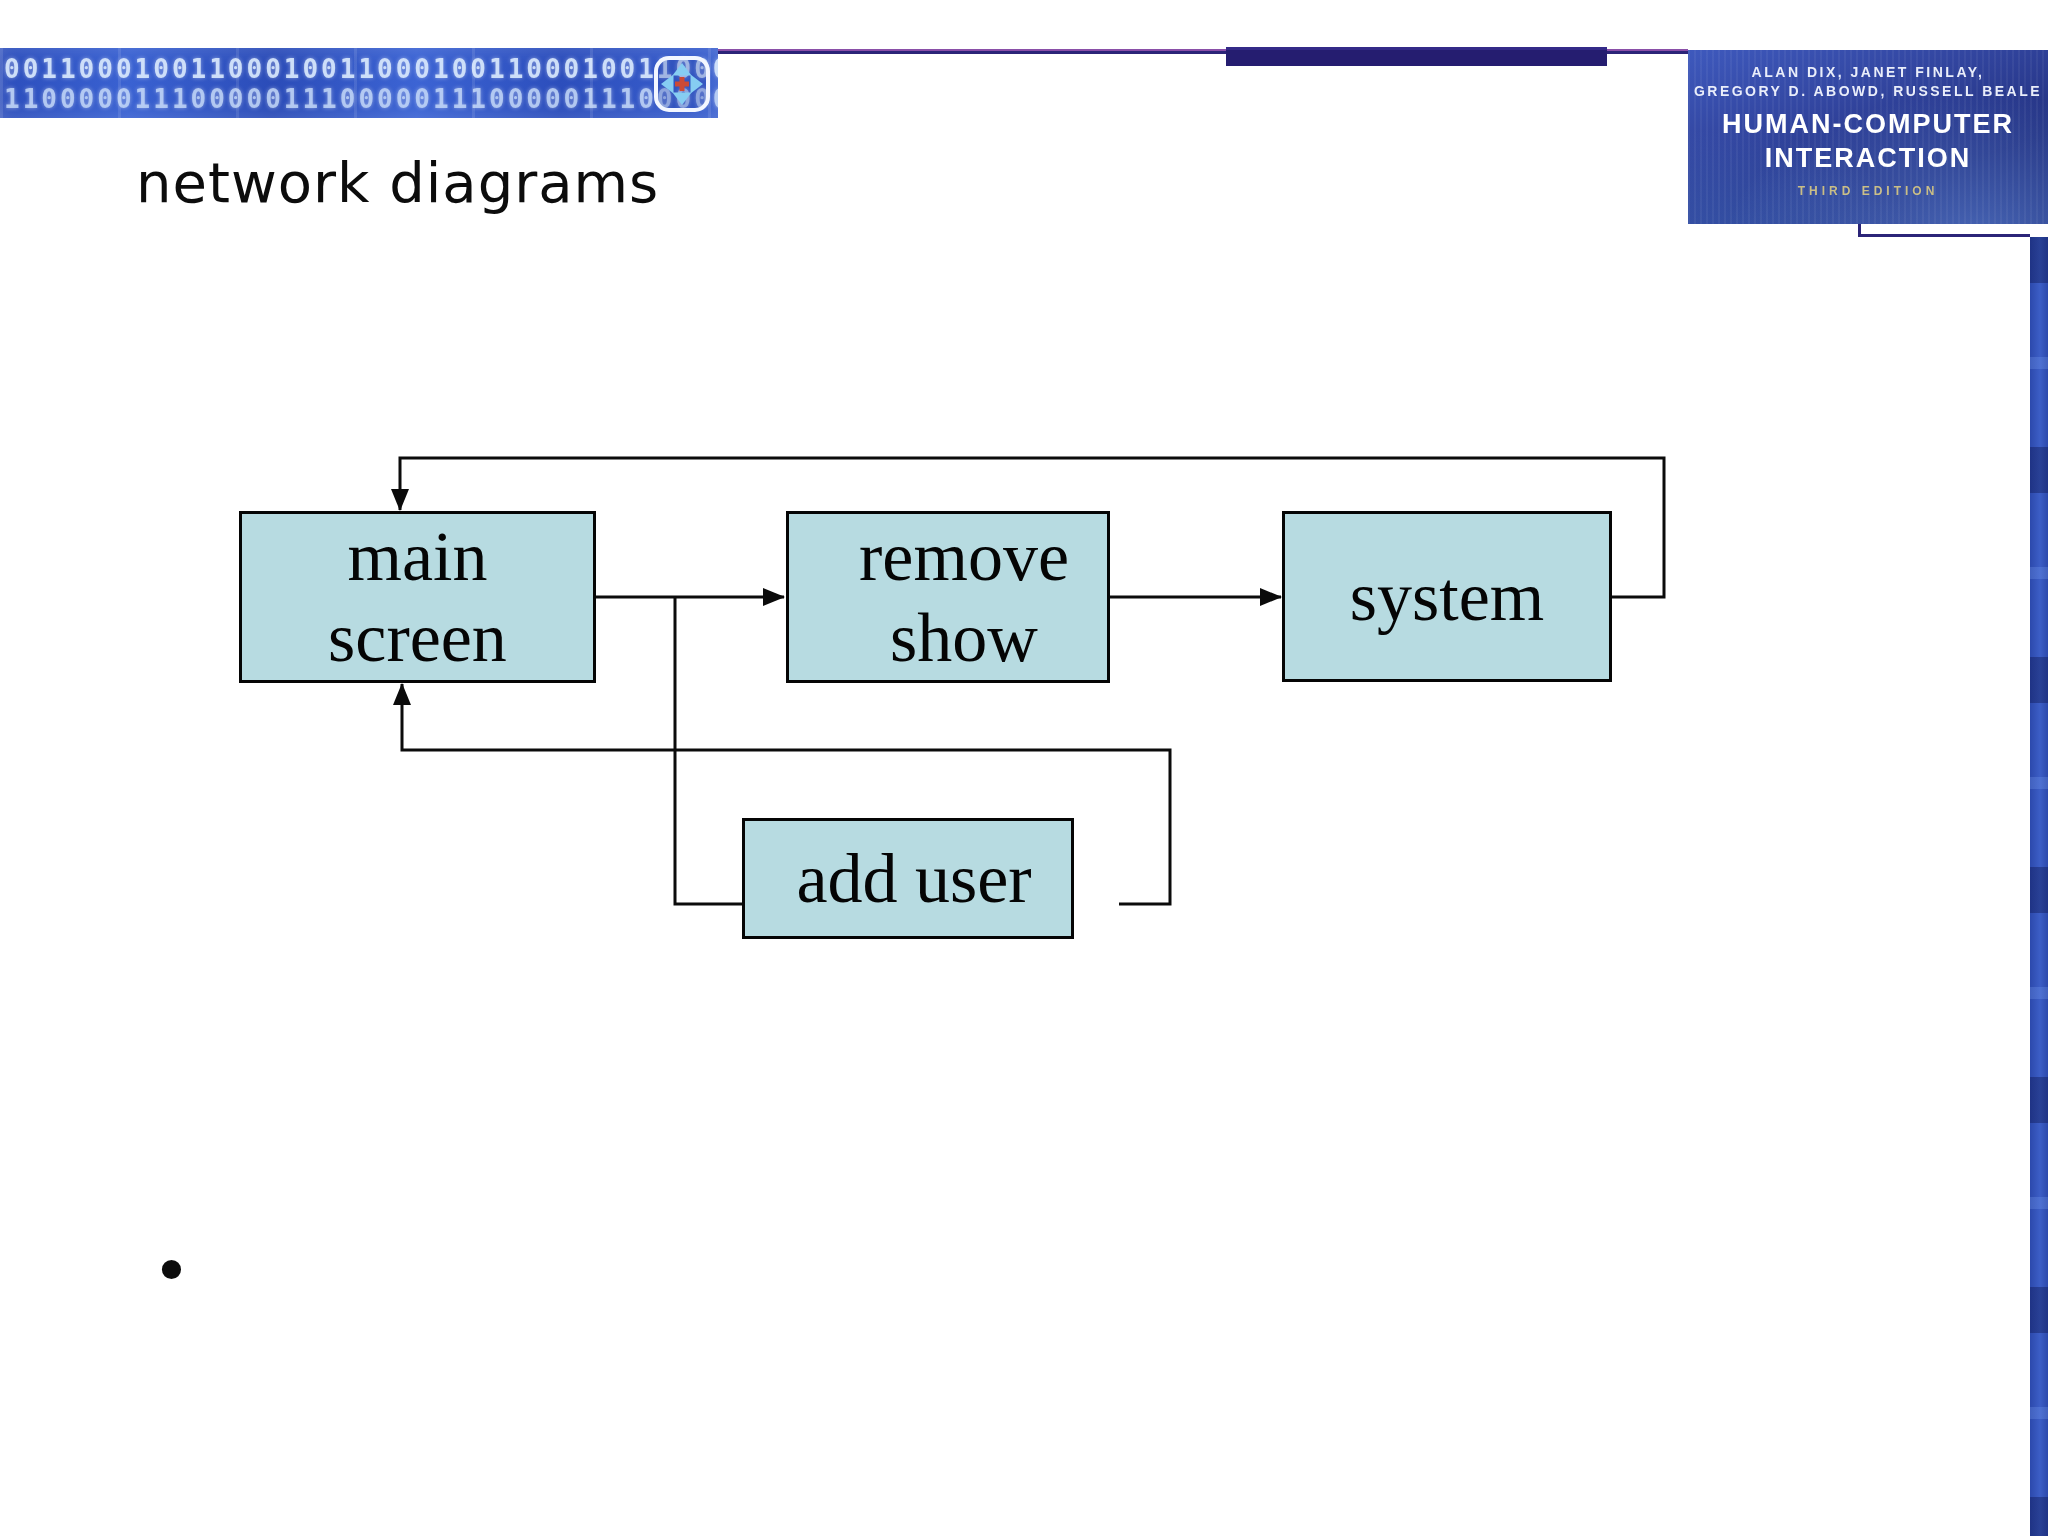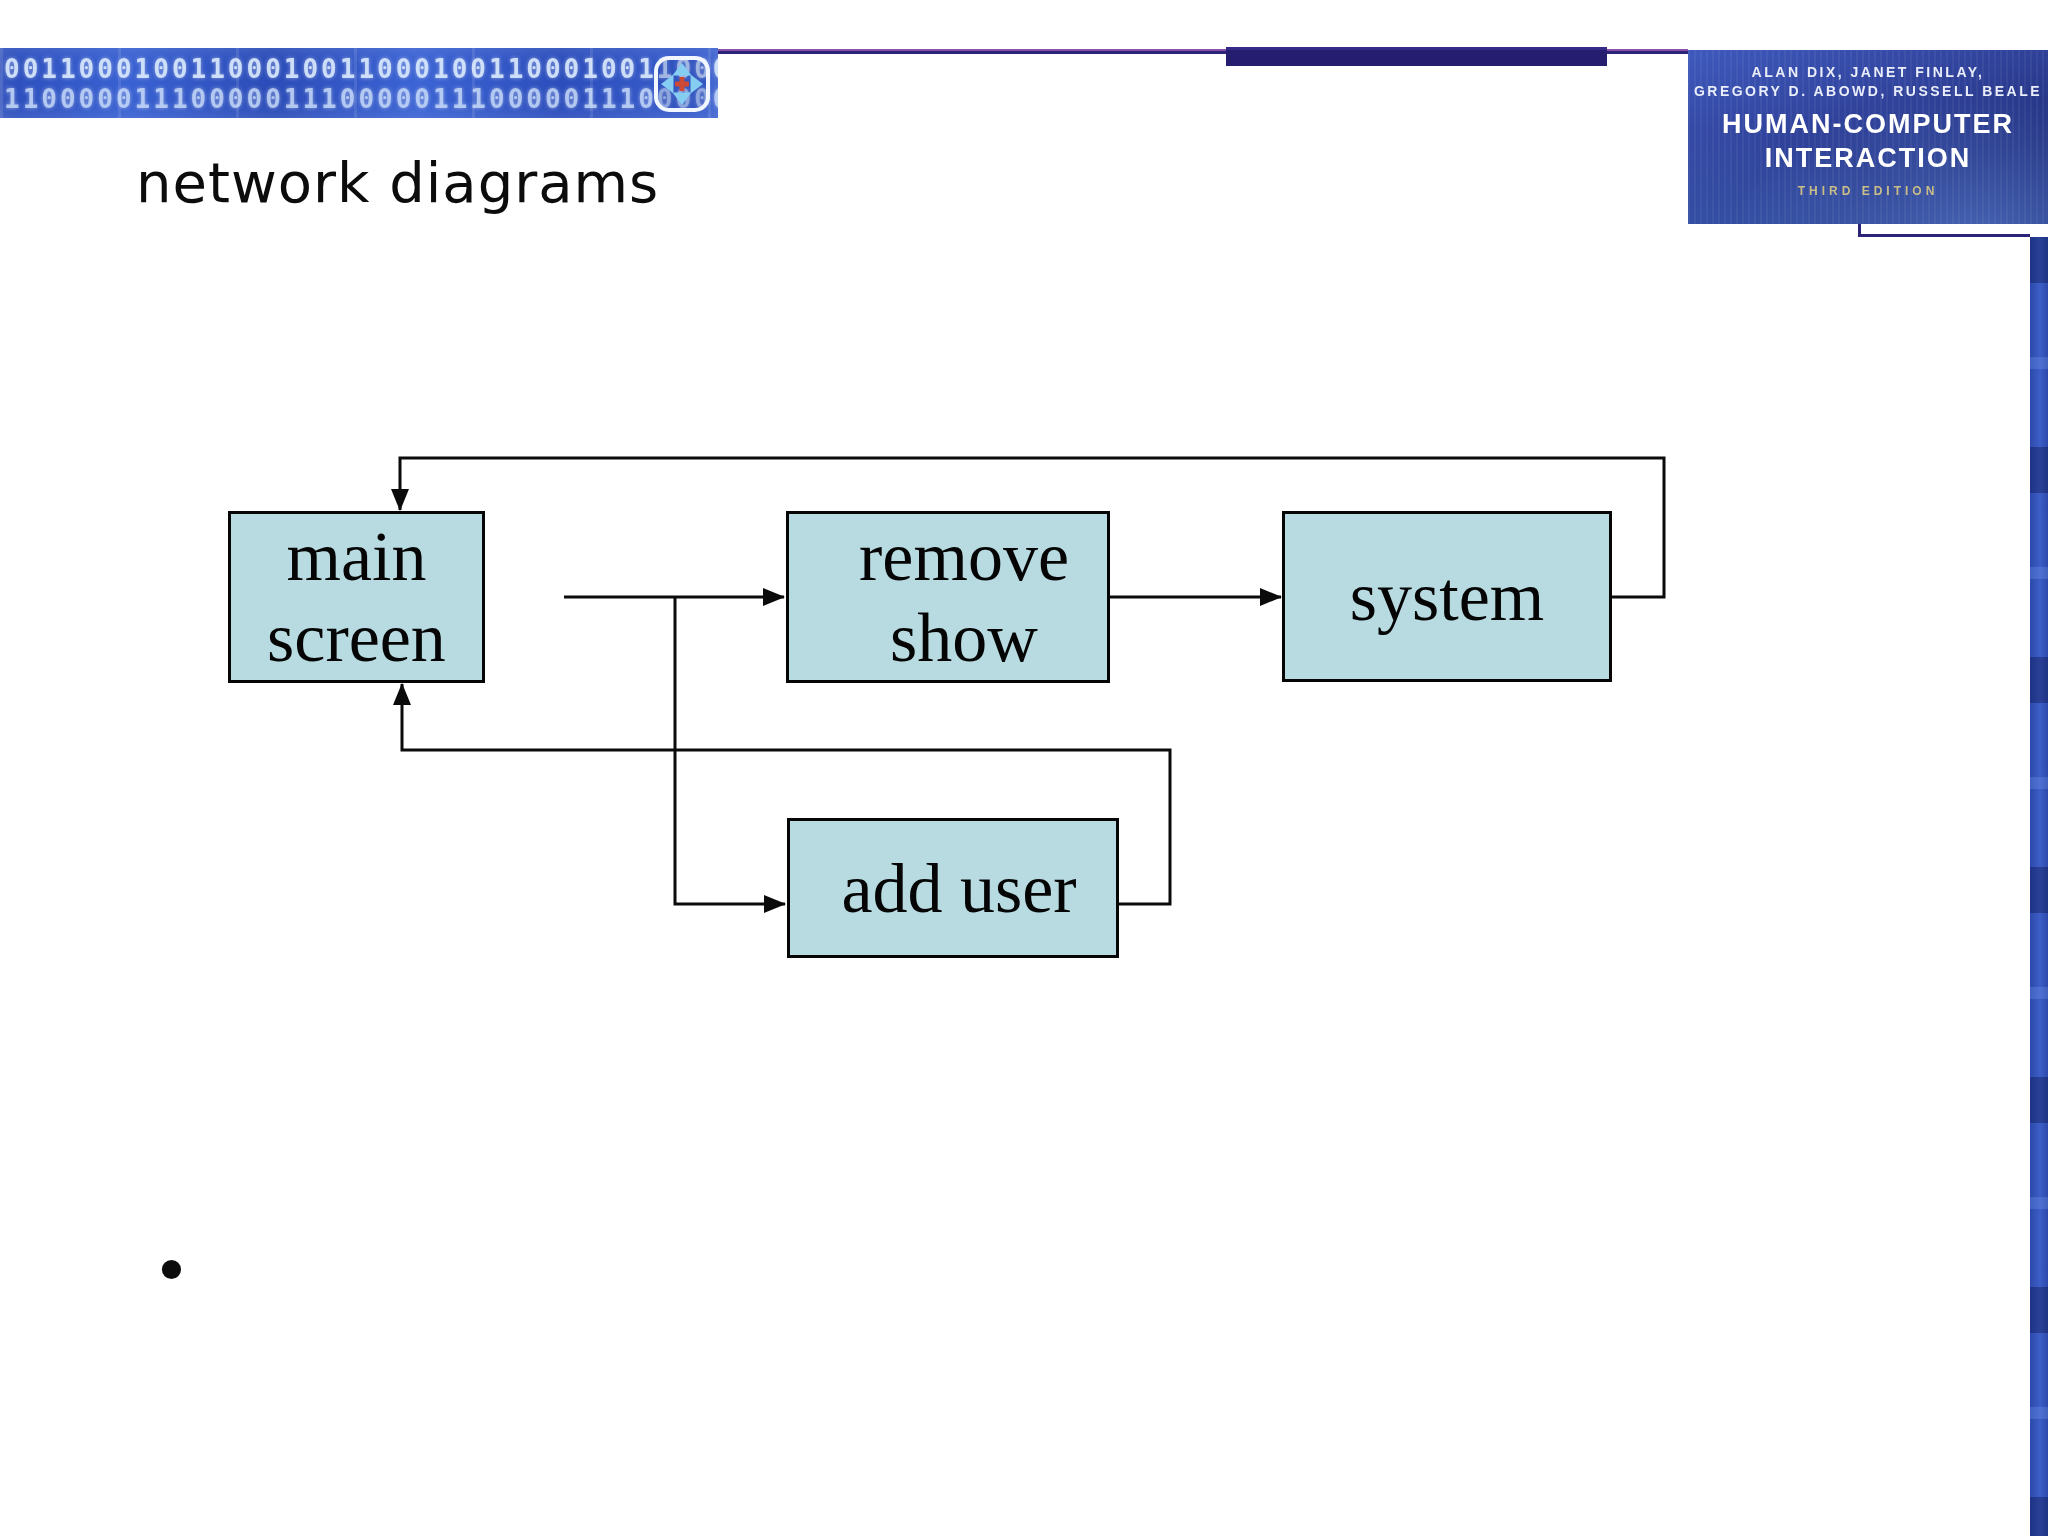--- a/index.html
+++ b/index.html
@@ -107,32 +107,32 @@
   </defs>
   <g fill="none" stroke="#0b0b0b" stroke-width="3">
     <path d="M564,597 L784,597" marker-end="url(#arrow)"></path>
     <path d="M675,597 L675,904 L785,904" marker-end="url(#arrow)"></path>
     <path d="M1110,597 L1281,597" marker-end="url(#arrow)"></path>
     <path d="M1612,597 L1664,597 L1664,458 L400,458 L400,510 " marker-end="url(#arrow)"></path>
     <path d="M1119,904 L1170,904 L1170,750 L402,750 L402,684" marker-end="url(#arrow)"></path>
   </g>
 </svg>
 
-<div class="node" style="left:228px;top:511px;width:257px;height:172px;text-align:center;">
+<div class="node" style="left:239px;top:511px;width:357px;height:172px;text-align:center;">
   <span class="node-line">main</span>
   <span class="node-line">screen</span>
 </div>
 <div class="node" style="left:786px;top:511px;width:324px;height:172px;padding-left:32px;">
   <span class="node-line">remove</span>
   <span class="node-line">show</span>
 </div>
 <div class="node" style="left:1282px;top:511px;width:330px;height:171px;">
   <span class="node-line">system</span>
 
 </div>
-<div class="node" style="left:787px;top:818px;width:332px;height:140px;padding-left:12px;">
+<div class="node" style="left:742px;top:818px;width:332px;height:121px;padding-left:12px;">
   <span class="node-line">add user</span>
 
 </div>
 
 <div class="bullet-item">
   <span class="bullet-marker">•</span>
 </div>
 
 </body></html>

